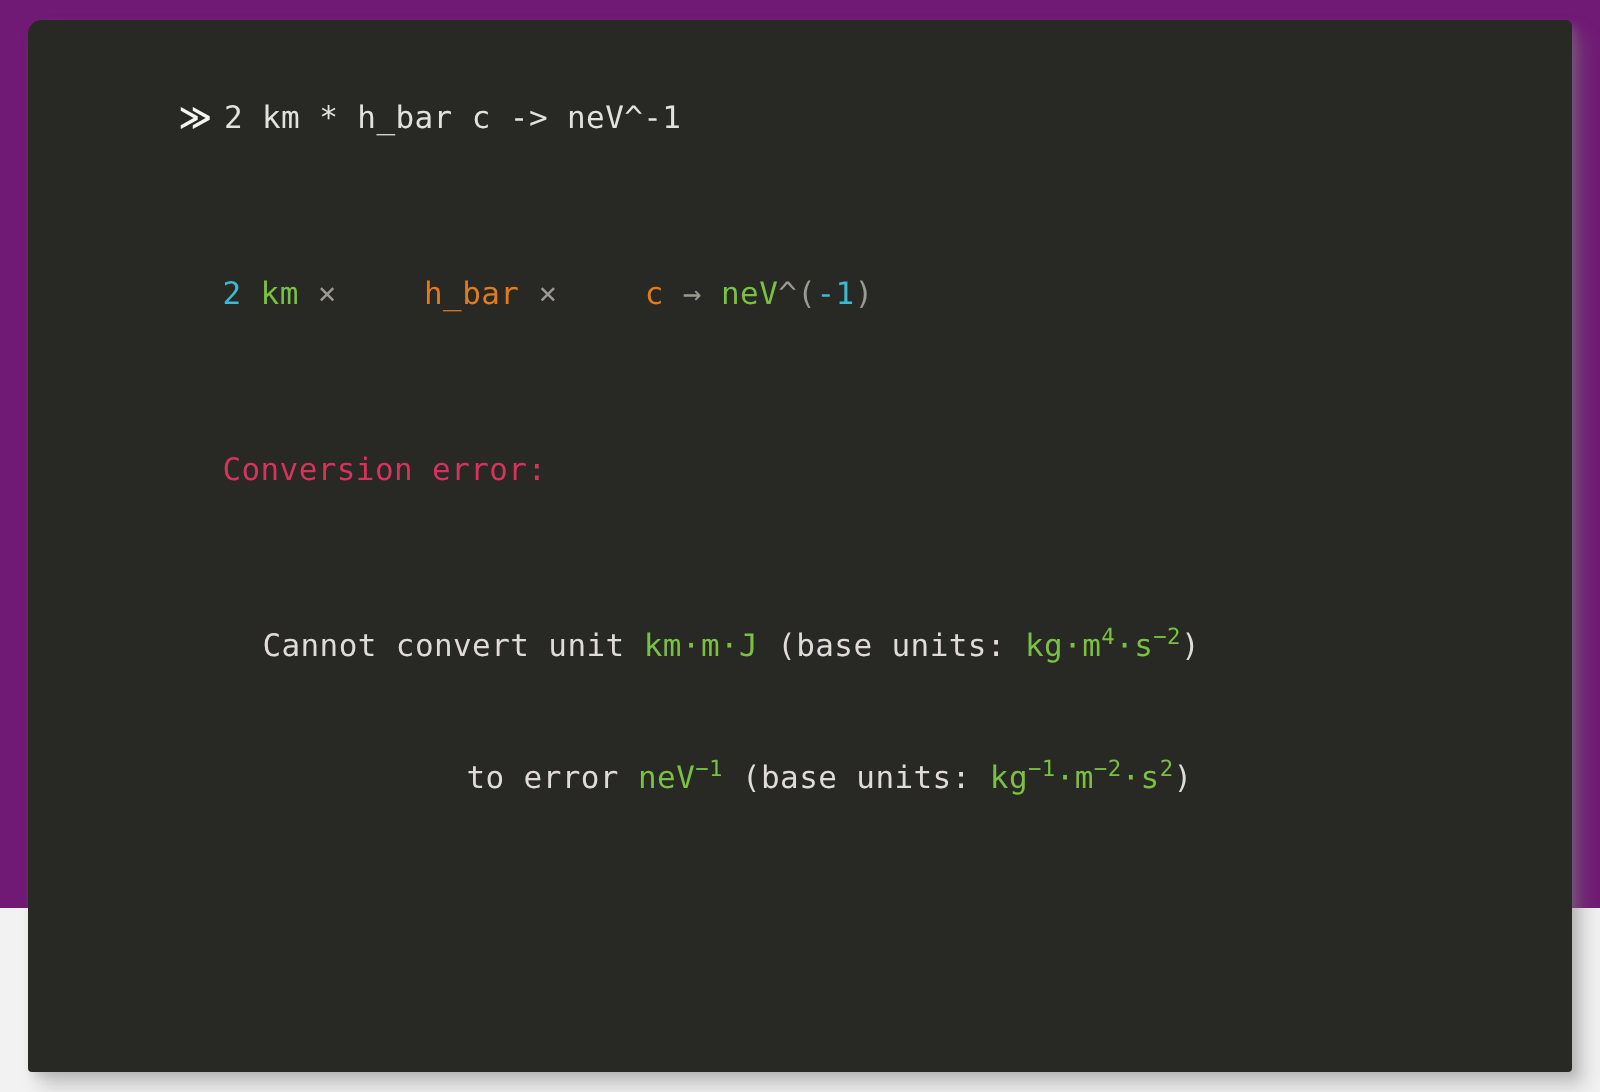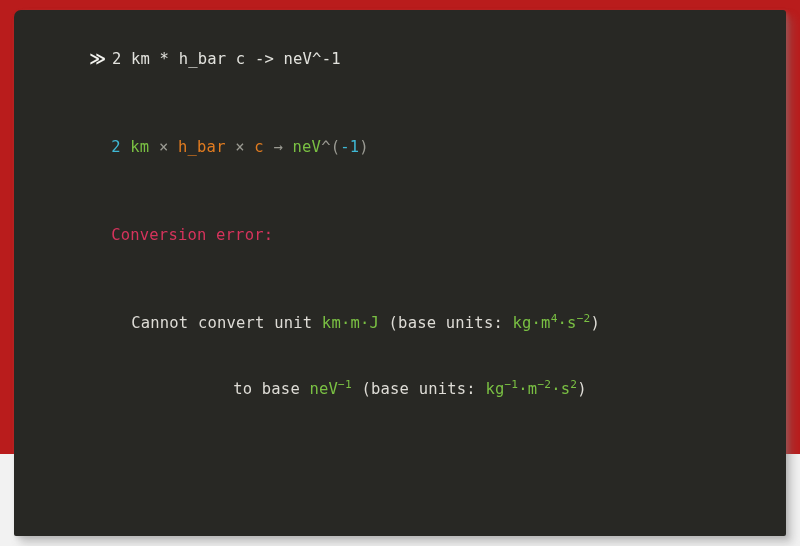--- a/index.html
+++ b/index.html
@@ -10,21 +10,21 @@
   body {
     width: 800px;
     height: 546px;
     overflow: hidden;
     font-family: "DejaVu Sans Mono", monospace;
   }
   .screen {
     position: relative;
     width: 800px;
     height: 454px;
-    background: #b91c1c;
+    background: #701a75;
   }
   .terminal {
     position: absolute;
     left: 14px;
     top: 10px;
     width: 772px;
     height: 526px;
     background: #282824;
     border-radius: 7px 3px 2px 2px;
     box-shadow: 6px 7px 9px rgba(120,120,120,0.35),
@@ -49,21 +49,21 @@
     font-family: "DejaVu Sans", sans-serif;
     font-size: 16px;
     font-weight: bold;
     letter-spacing: -2px;
     margin-right: 8px;
   }
   .input-txt { color: #e2e2dd; }
 
   .num   { color: #3fb8d4; }
   .unit  { color: #7ac043; text-align: right; }
-  .const { color: #e07b20; }
+  .const { color: #e07b20; margin-left: 34px; }
   .op    { color: #9a9a92; }
   .caret { color: #9a9a92; }
   .plain { color: #dedcd6; }
   .err-head { color: #d6335c; }
   .err-body { color: #dedcd6; text-align: center; }
 
   .indent1 { padding-left: 22px; }
   .indent2 { padding-left: 42px; }
 
   sup.s {
@@ -94,21 +94,21 @@
       <span class="err-head">Conversion error:</span>
     </div>
 
     <div class="spacer"></div>
 
     <div class="line indent2">
       <span class="err-body">Cannot convert unit </span><span class="unit">km·m·J</span><span class="err-body"> (base units: </span><span class="unit"><span>kg·m</span><sup class="s">4</sup><span>·s</span><sup class="s">−2</sup></span><span class="err-body">)</span>
     </div>
 
     <div class="line" style="padding-left:144px">
-      <span class="err-body">to base </span><span class="unit"><span>neV</span><sup class="s">−1</sup></span><span class="err-body"> (base units: </span><span class="unit"><span>kg</span><sup class="s">−1</sup><span>·m</span><sup class="s">−2</sup><span>·s</span><sup class="s">2</sup></span><span class="err-body">)</span>
+      <span class="err-body">to error </span><span class="unit"><span>neV</span><sup class="s">−1</sup></span><span class="err-body"> (base units: </span><span class="unit"><span>kg</span><sup class="s">−1</sup><span>·m</span><sup class="s">−2</sup><span>·s</span><sup class="s">2</sup></span><span class="err-body">)</span>
     </div>
 
     <div class="spacer-half"></div>
 
 
     <div class="spacer"></div>
 
     <div class="line indent1">
       
     </div>

